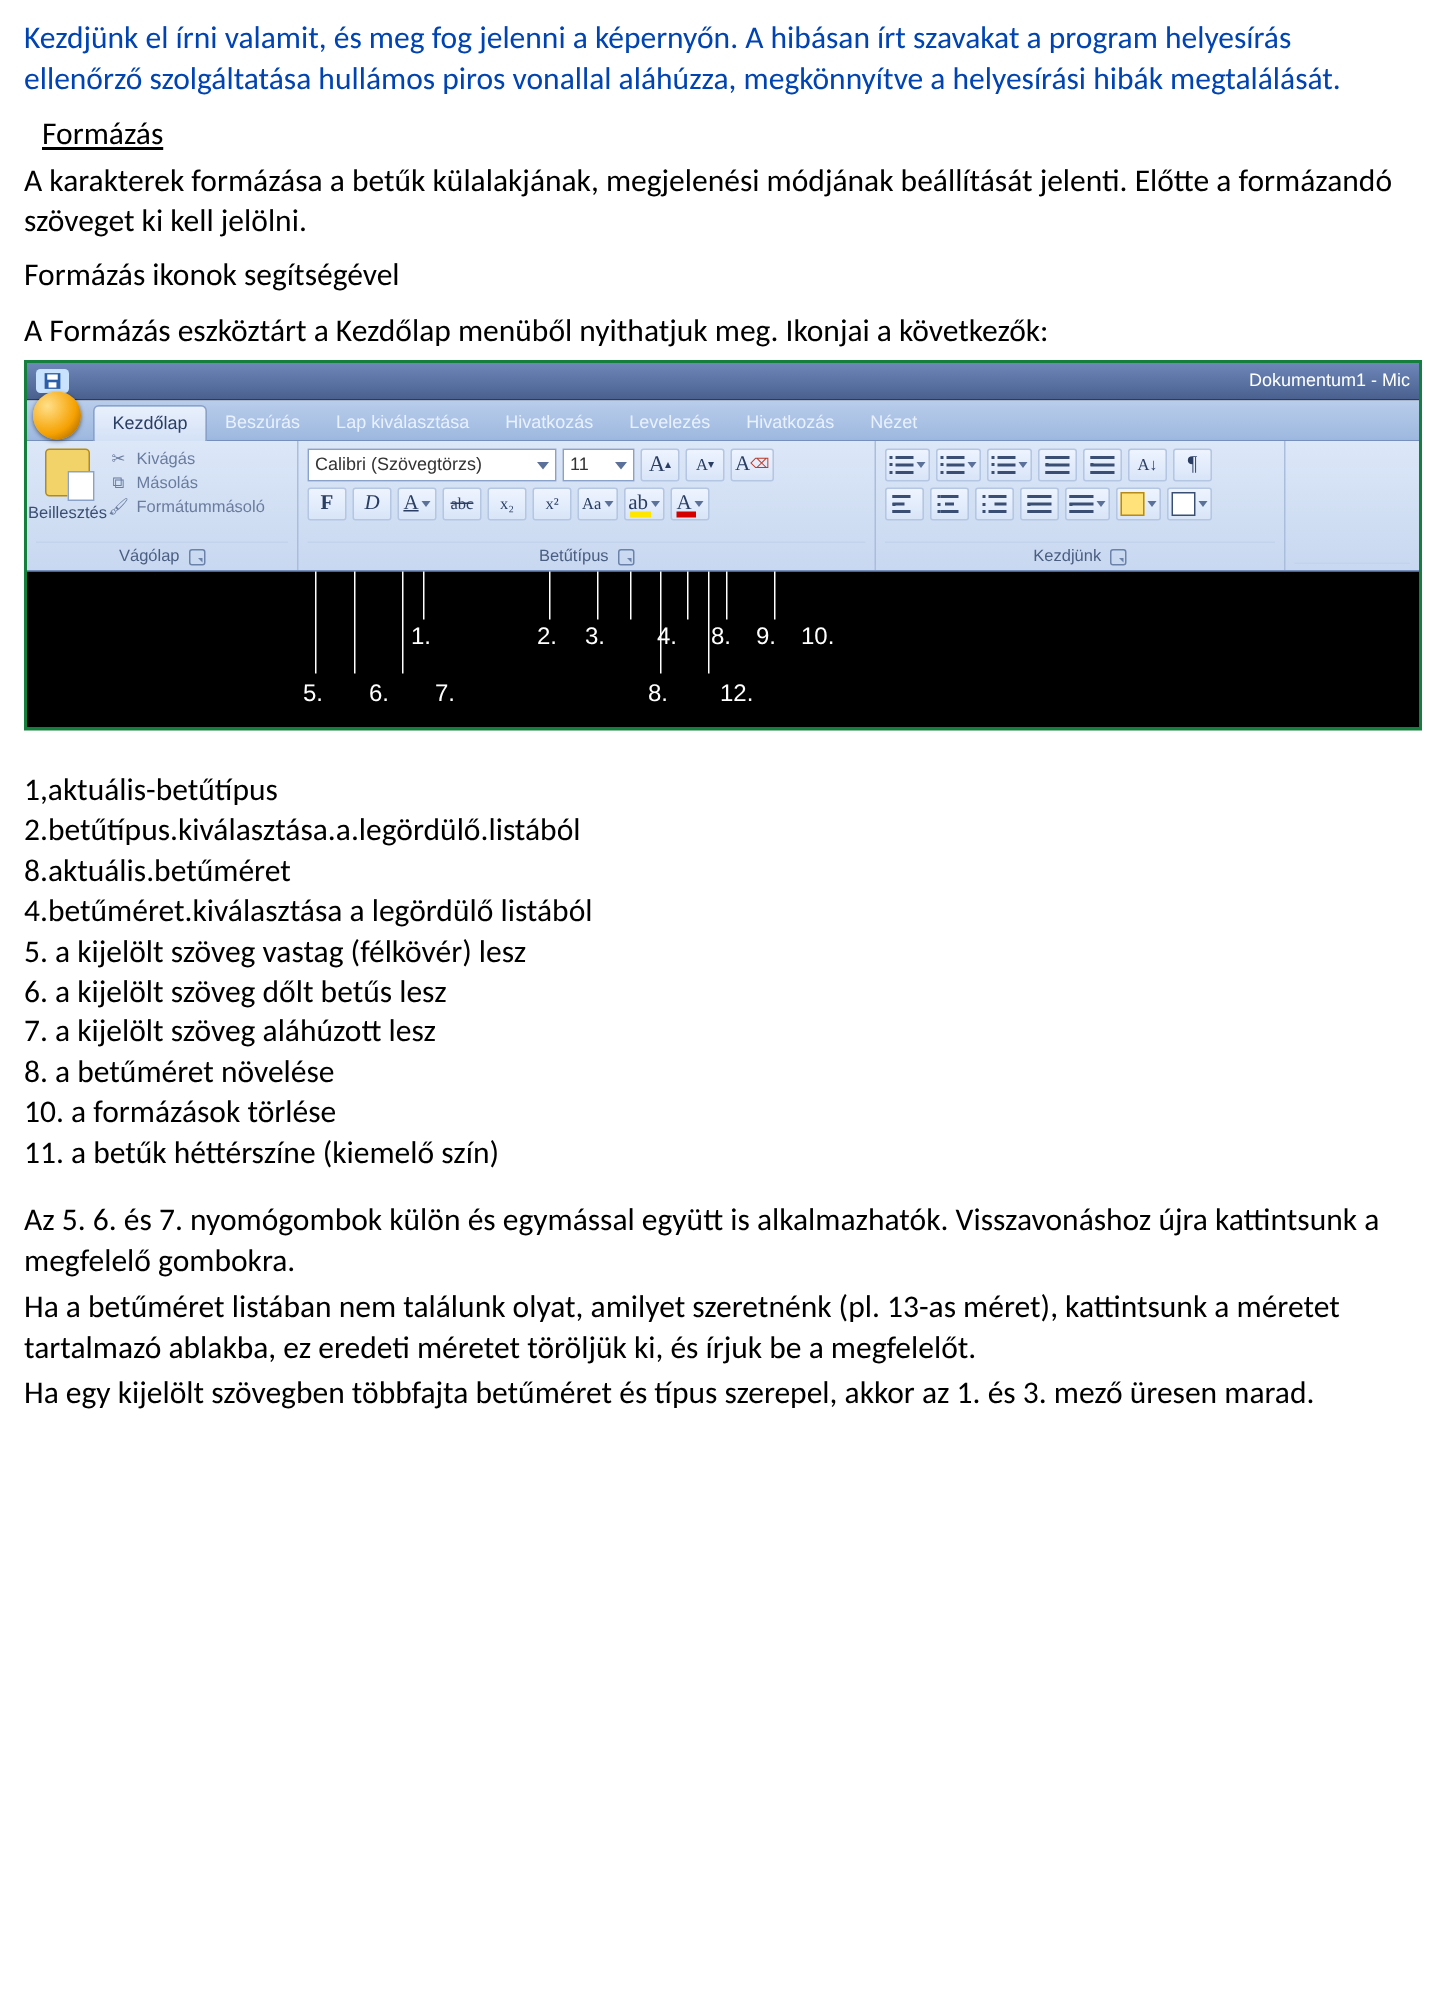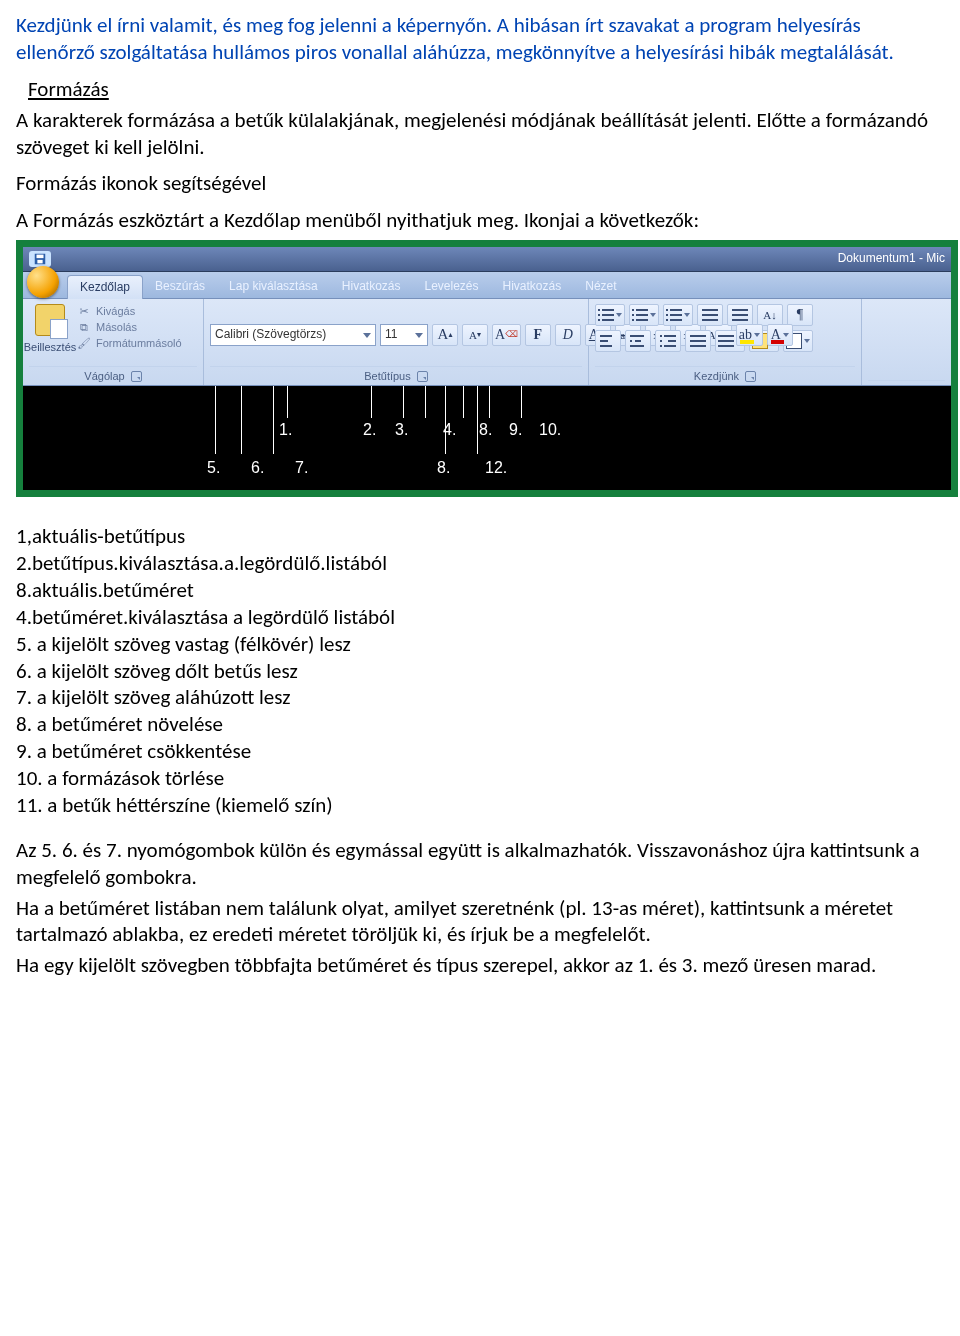--- a/index.html
+++ b/index.html
@@ -15,21 +15,21 @@
   }
   .para { margin: 0 0 4px 0; }
   .blue { color: #0044b3; }
   .underline { text-decoration: underline; margin-left: 12px; }
   .section-head { margin-top: 10px; font-weight: normal; }
 
   
   .ribbon-wrap {
     margin: 6px 0 6px 0;
     width: 928px;
-    border: 7px solid #15803d;
+    border: 2px solid #15803d;
     font-family: Tahoma, Arial, sans-serif;
     font-size: 12px;
   }
   .ribbon-title {
     background: linear-gradient(#6e87b9, #4a618f);
     color: #fff;
     display: flex;
     align-items: center;
     height: 24px;
     padding: 0 6px;
@@ -158,21 +158,21 @@
   .mini-icon {
     width: 14px; height: 14px;
     display: inline-flex;
     align-items: center; justify-content: center;
   }
 
   
   .font-group { width: 372px; }
   .font-rows {
     display: flex;
-    flex-direction: row;
+    flex-direction: column;
     gap: 4px;
     padding-top: 2px;
     width: 100%;
   }
   .row { display: flex; align-items: center; gap: 4px; }
   .combo {
     background: #fff;
     border: 1px solid #8aa2c9;
     height: 20px;
     display: flex;
@@ -536,20 +536,19 @@
 
 <div class="list-block">
   <p class="li">1,aktuális-betűtípus</p>
   <p class="li">2.betűtípus.kiválasztása.a.legördülő.listából</p>
   <p class="li">8.aktuális.betűméret</p>
   <p class="li">4.betűméret.kiválasztása a legördülő listából</p>
   <p class="li">5.   a kijelölt szöveg vastag (félkövér) lesz</p>
   <p class="li">6.   a kijelölt szöveg dőlt betűs lesz</p>
   <p class="li">7.   a kijelölt szöveg aláhúzott lesz</p>
   <p class="li">8.   a betűméret növelése</p>
-  <p class="li">9.   a betűméret csökkentése</p>
   <p class="li">10. a formázások törlése</p>
   <p class="li">11. a betűk héttérszíne (kiemelő szín)</p>
 </div>
 
 <p class="para" style="margin-top:18px;">Az 5. 6. és 7. nyomógombok külön és egymással együtt is alkalmazhatók. Visszavonáshoz újra kattintsunk a megfelelő gombokra.</p>
 <p class="para">Ha a betűméret listában nem találunk olyat, amilyet szeretnénk (pl. 13-as méret), kattintsunk a méretet tartalmazó ablakba, ez eredeti méretet töröljük ki, és írjuk be a megfelelőt.</p>
 <p class="para">Ha egy kijelölt szövegben többfajta betűméret és típus szerepel, akkor az 1. és 3. mező üresen marad.</p>
 
 </body></html>

